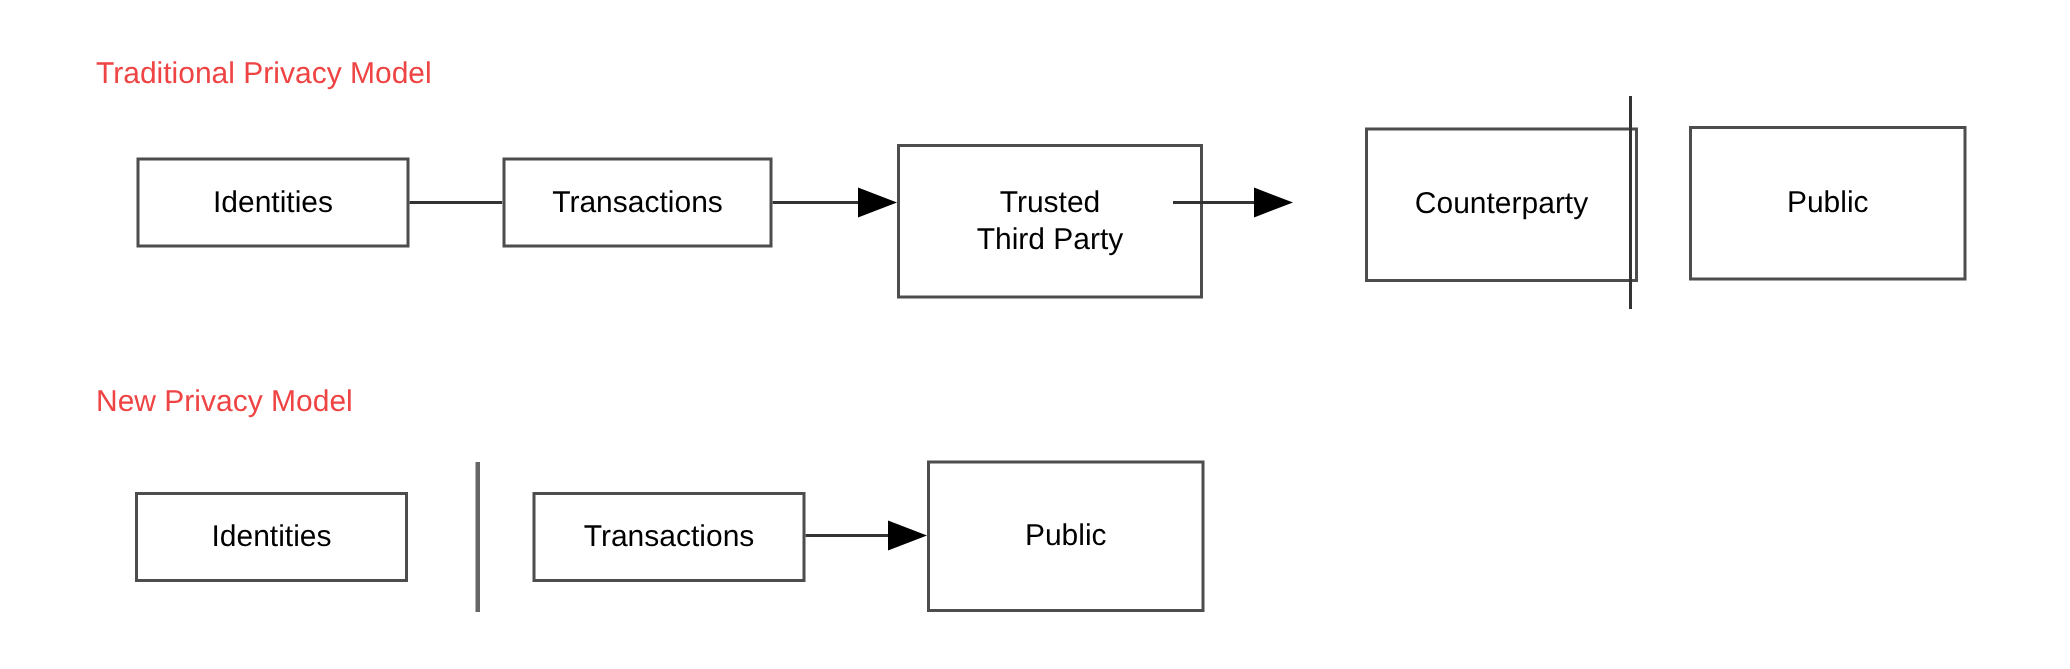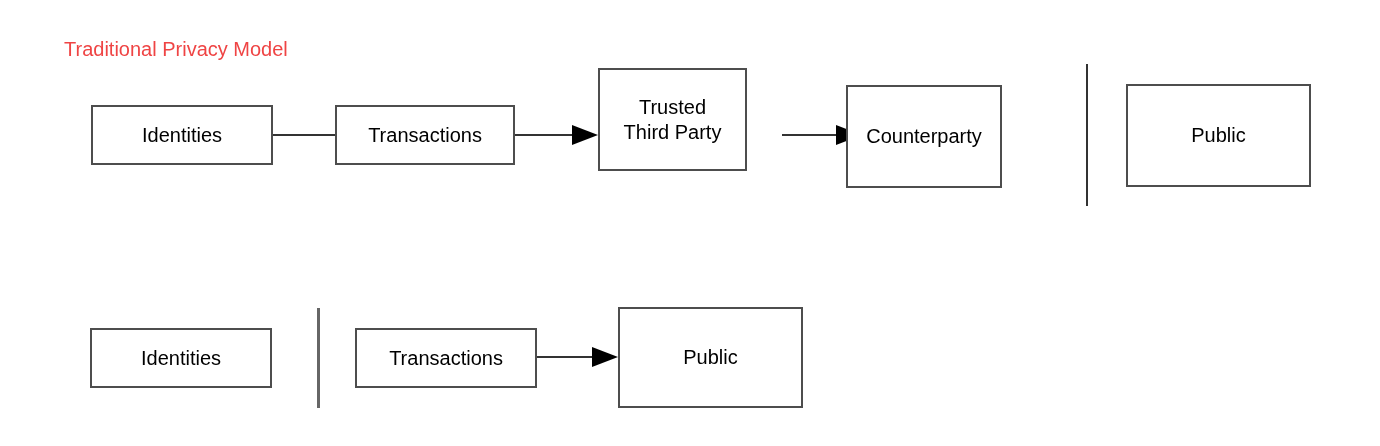--- a/index.html
+++ b/index.html
@@ -63,32 +63,33 @@
 
   <div class="node" style="left:91px; top:105px; width:182px; height:60px;">Identities</div>
 
   <div class="hline" style="left:273px; top:134px; width:62px;"></div>
 
   <div class="node" style="left:335px; top:105px; width:180px; height:60px;">Transactions</div>
 
   <div class="hline" style="left:515px; top:134px; width:60px;"></div>
   <div class="arrowhead" style="left:572px; top:125px;"></div>
 
-  <div class="node" style="left:598px; top:68px; width:149px; height:103px;">Trusted
+  <div class="node" style="left:598px; top:96px; width:204px; height:103px;">Trusted
 Third Party</div>
 
   <div class="hline" style="left:782px; top:134px; width:58px;"></div>
   <div class="arrowhead" style="left:836px; top:125px;"></div>
 
-  <div class="node" style="left:846px; top:85px; width:156px; height:103px;">Counterparty</div>
+  <div class="node" style="left:910px; top:85px; width:182px; height:103px;">Counterparty</div>
 
   <div class="vline" style="left:1086px; top:64px; height:142px;"></div>
 
   <div class="node" style="left:1126px; top:84px; width:185px; height:103px;">Public</div>
 
+  <div class="section-title" style="left:64px; top:257px;">New Privacy Model</div>
 
   <div class="node" style="left:90px; top:328px; width:182px; height:60px;">Identities</div>
 
   <div class="vline" style="left:317px; top:308px; height:100px; background:#666666; width:3px;"></div>
 
   <div class="node" style="left:355px; top:328px; width:182px; height:60px;">Transactions</div>
 
   <div class="hline" style="left:537px; top:356px; width:57px;"></div>
   <div class="arrowhead" style="left:592px; top:347px;"></div>
 

